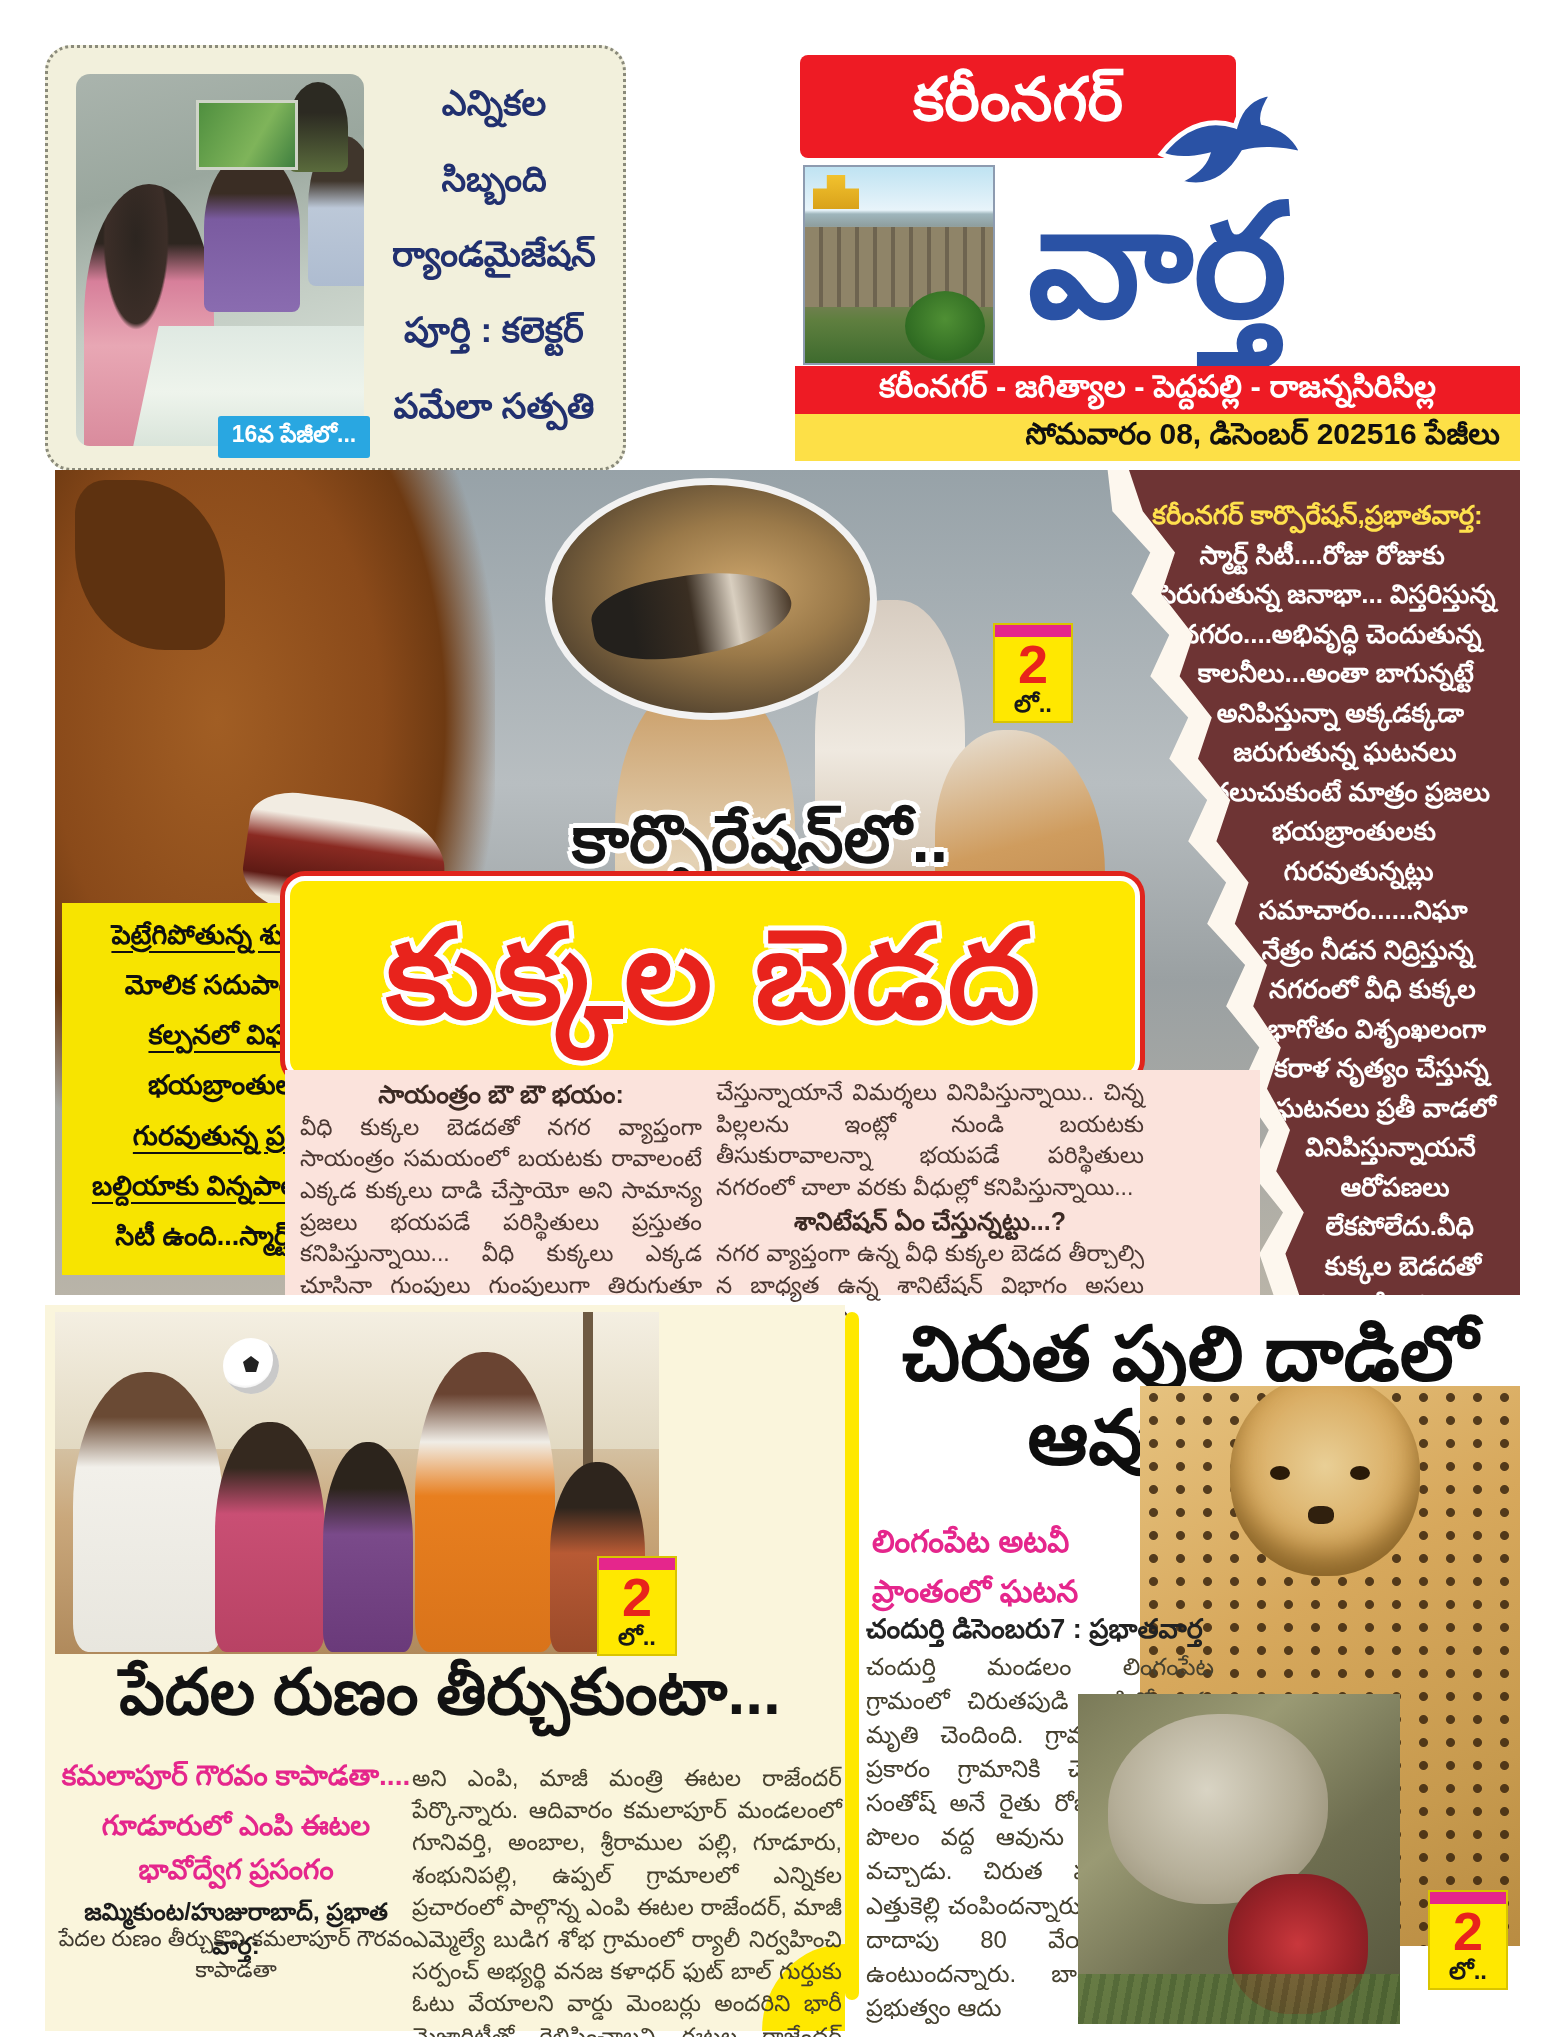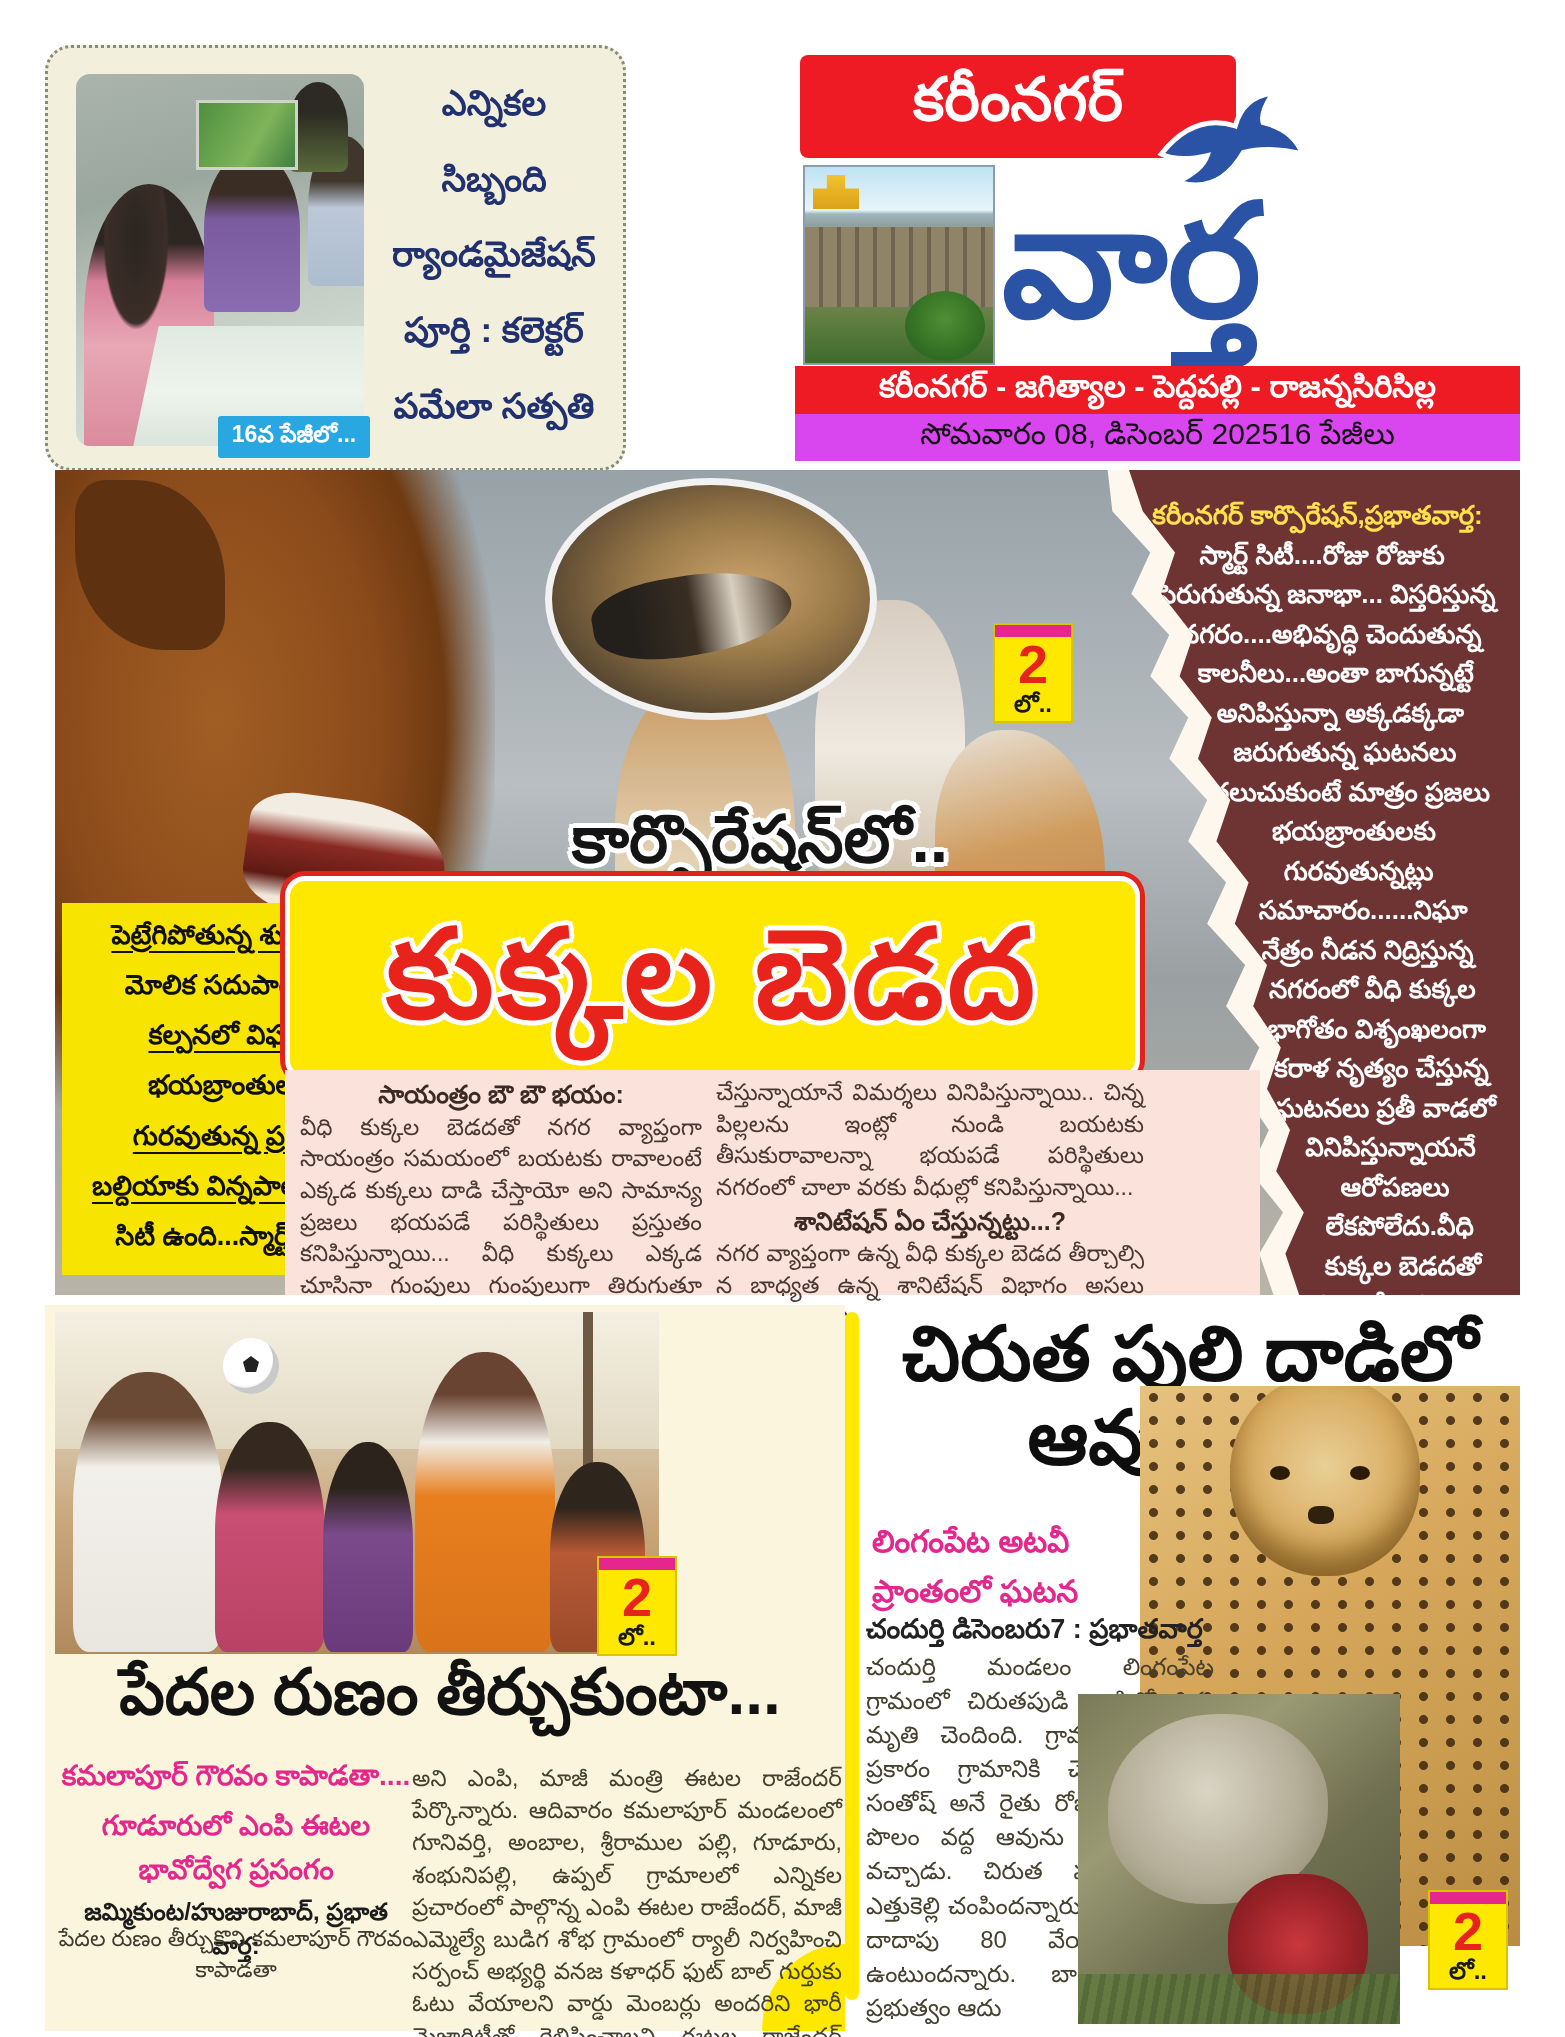--- a/index.html
+++ b/index.html
@@ -33,26 +33,26 @@
           display:flex;align-items:center;justify-content:center;color:#fff;font-weight:bold;font-size:60px;}
   .mh-dove{position:absolute;left:1142px;top:80px;width:170px;height:115px;}
   .mh-dam{position:absolute;left:803px;top:165px;width:188px;height:196px;border:2px solid #8d9bb0;overflow:hidden;
           background:linear-gradient(180deg,#bfe3f2 0%,#e8f4fa 22%,#9fb6bd 24%,#8f9f9f 30%,#b8a98c 34%,#8a7f68 60%,#5f7f3f 78%,#3e6b2e 100%);}
   .mh-dam .wall{position:absolute;left:0;top:60px;width:100%;height:80px;
           background:repeating-linear-gradient(90deg,#8f8468 0 14px,#6e6450 14px 18px),linear-gradient(180deg,#9a8f72,#77694f);}
   .mh-dam .crane{position:absolute;left:8px;top:8px;width:46px;height:34px;
           background:linear-gradient(180deg,#f2c22e,#d9a21a);clip-path:polygon(0 100%,0 40%,30% 40%,30% 0,70% 0,70% 40%,100% 40%,100% 100%);}
   .mh-dam .tree{position:absolute;right:8px;bottom:2px;width:80px;height:70px;border-radius:50%;
           background:radial-gradient(circle at 50% 40%,#4f8f34,#2f6b22 70%);}
-  .mh-title{position:absolute;left:959px;top:148px;width:345px;height:225px;display:flex;align-items:center;justify-content:center;
+  .mh-title{position:absolute;left:985px;top:148px;width:345px;height:225px;display:flex;align-items:center;justify-content:center;
             color:#2a52a5;font-weight:bold;font-size:158px;line-height:1;}
   .mh-districts{position:absolute;left:795px;top:366px;width:725px;height:48px;background:#ee1b24;color:#fff;
             display:flex;align-items:center;justify-content:center;font-weight:bold;font-size:31px;}
-  .mh-datebar{position:absolute;left:795px;top:414px;width:725px;height:47px;background:#d946ef;color:#101010;
-            display:flex;align-items:center;justify-content:center;font-weight:normal;font-size:30px;padding:0 20px;box-sizing:border-box;}
+  .mh-datebar{position:absolute;left:795px;top:414px;width:725px;height:47px;background:#fde047;color:#101010;
+            display:flex;align-items:center;justify-content:flex-end;font-weight:bold;font-size:30px;padding:0 20px;box-sizing:border-box;}
 
   
   .ms-photo{position:absolute;left:55px;top:470px;width:1235px;height:825px;overflow:hidden;
             background:linear-gradient(180deg,#97a2a8 0%,#b8bec1 38%,#9aa0a2 62%,#b9b4a8 100%);}
   .ms-dogleft{position:absolute;left:-40px;top:-10px;width:480px;height:720px;
             background:radial-gradient(ellipse at 42% 36%,#a15e24 0%,#8a4a1a 42%,#6e3a12 58%,transparent 72%);}
   .ms-dogleft .ear{position:absolute;left:60px;top:20px;width:150px;height:170px;border-radius:20% 60% 20% 60%;
             background:#5e3210;}
   .ms-dogleft .mouth{position:absolute;left:230px;top:340px;width:200px;height:120px;border-radius:30% 60% 60% 40%;
             background:linear-gradient(180deg,#f2ece2 18%,#8a2a22 40%,#5e1a14 70%,#f0e8da 88%);transform:rotate(8deg);}

